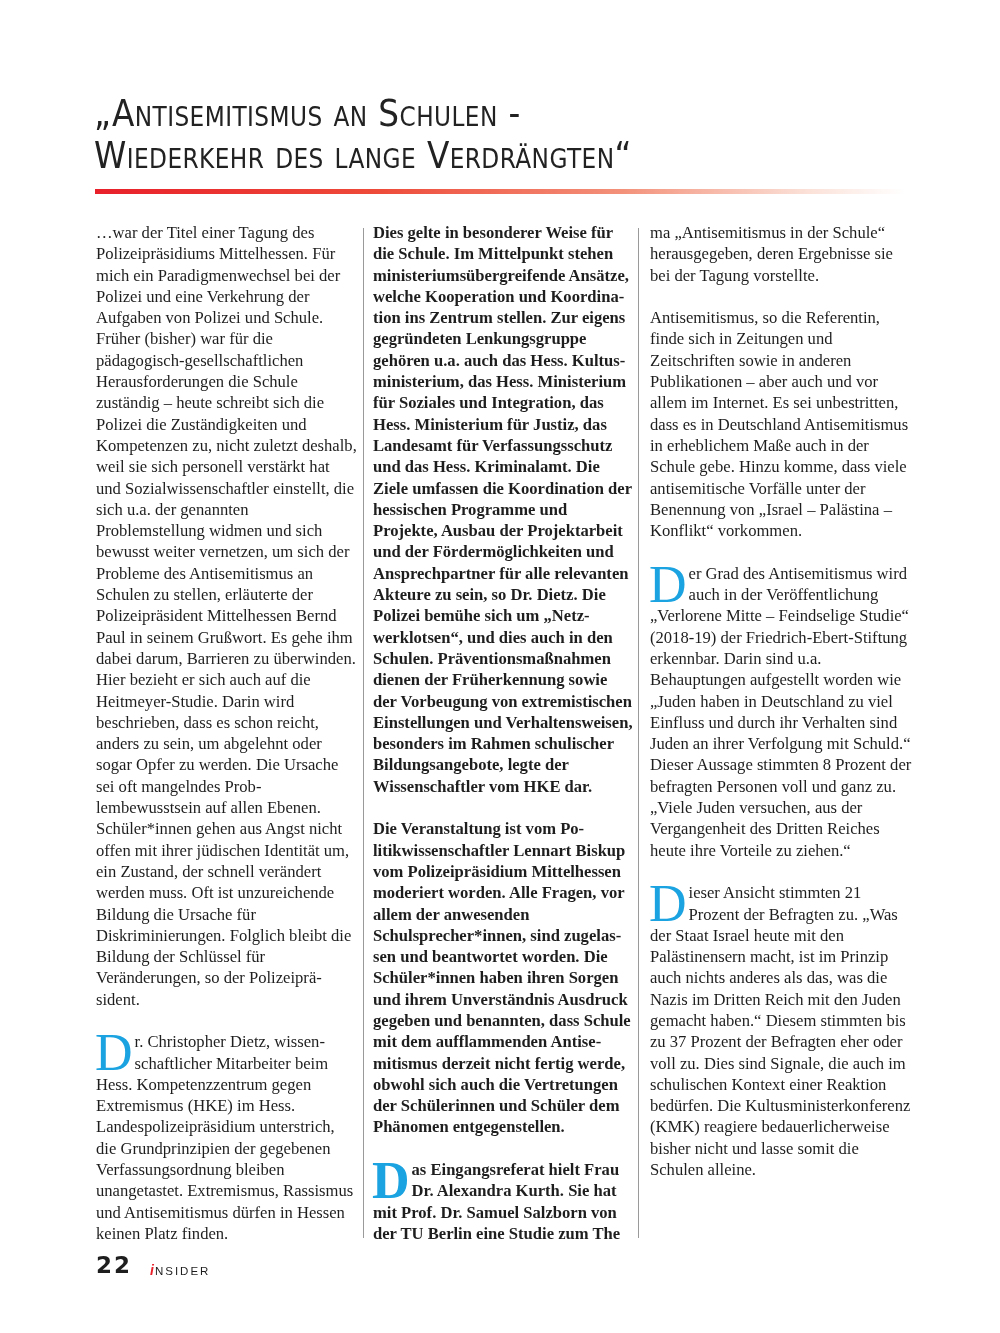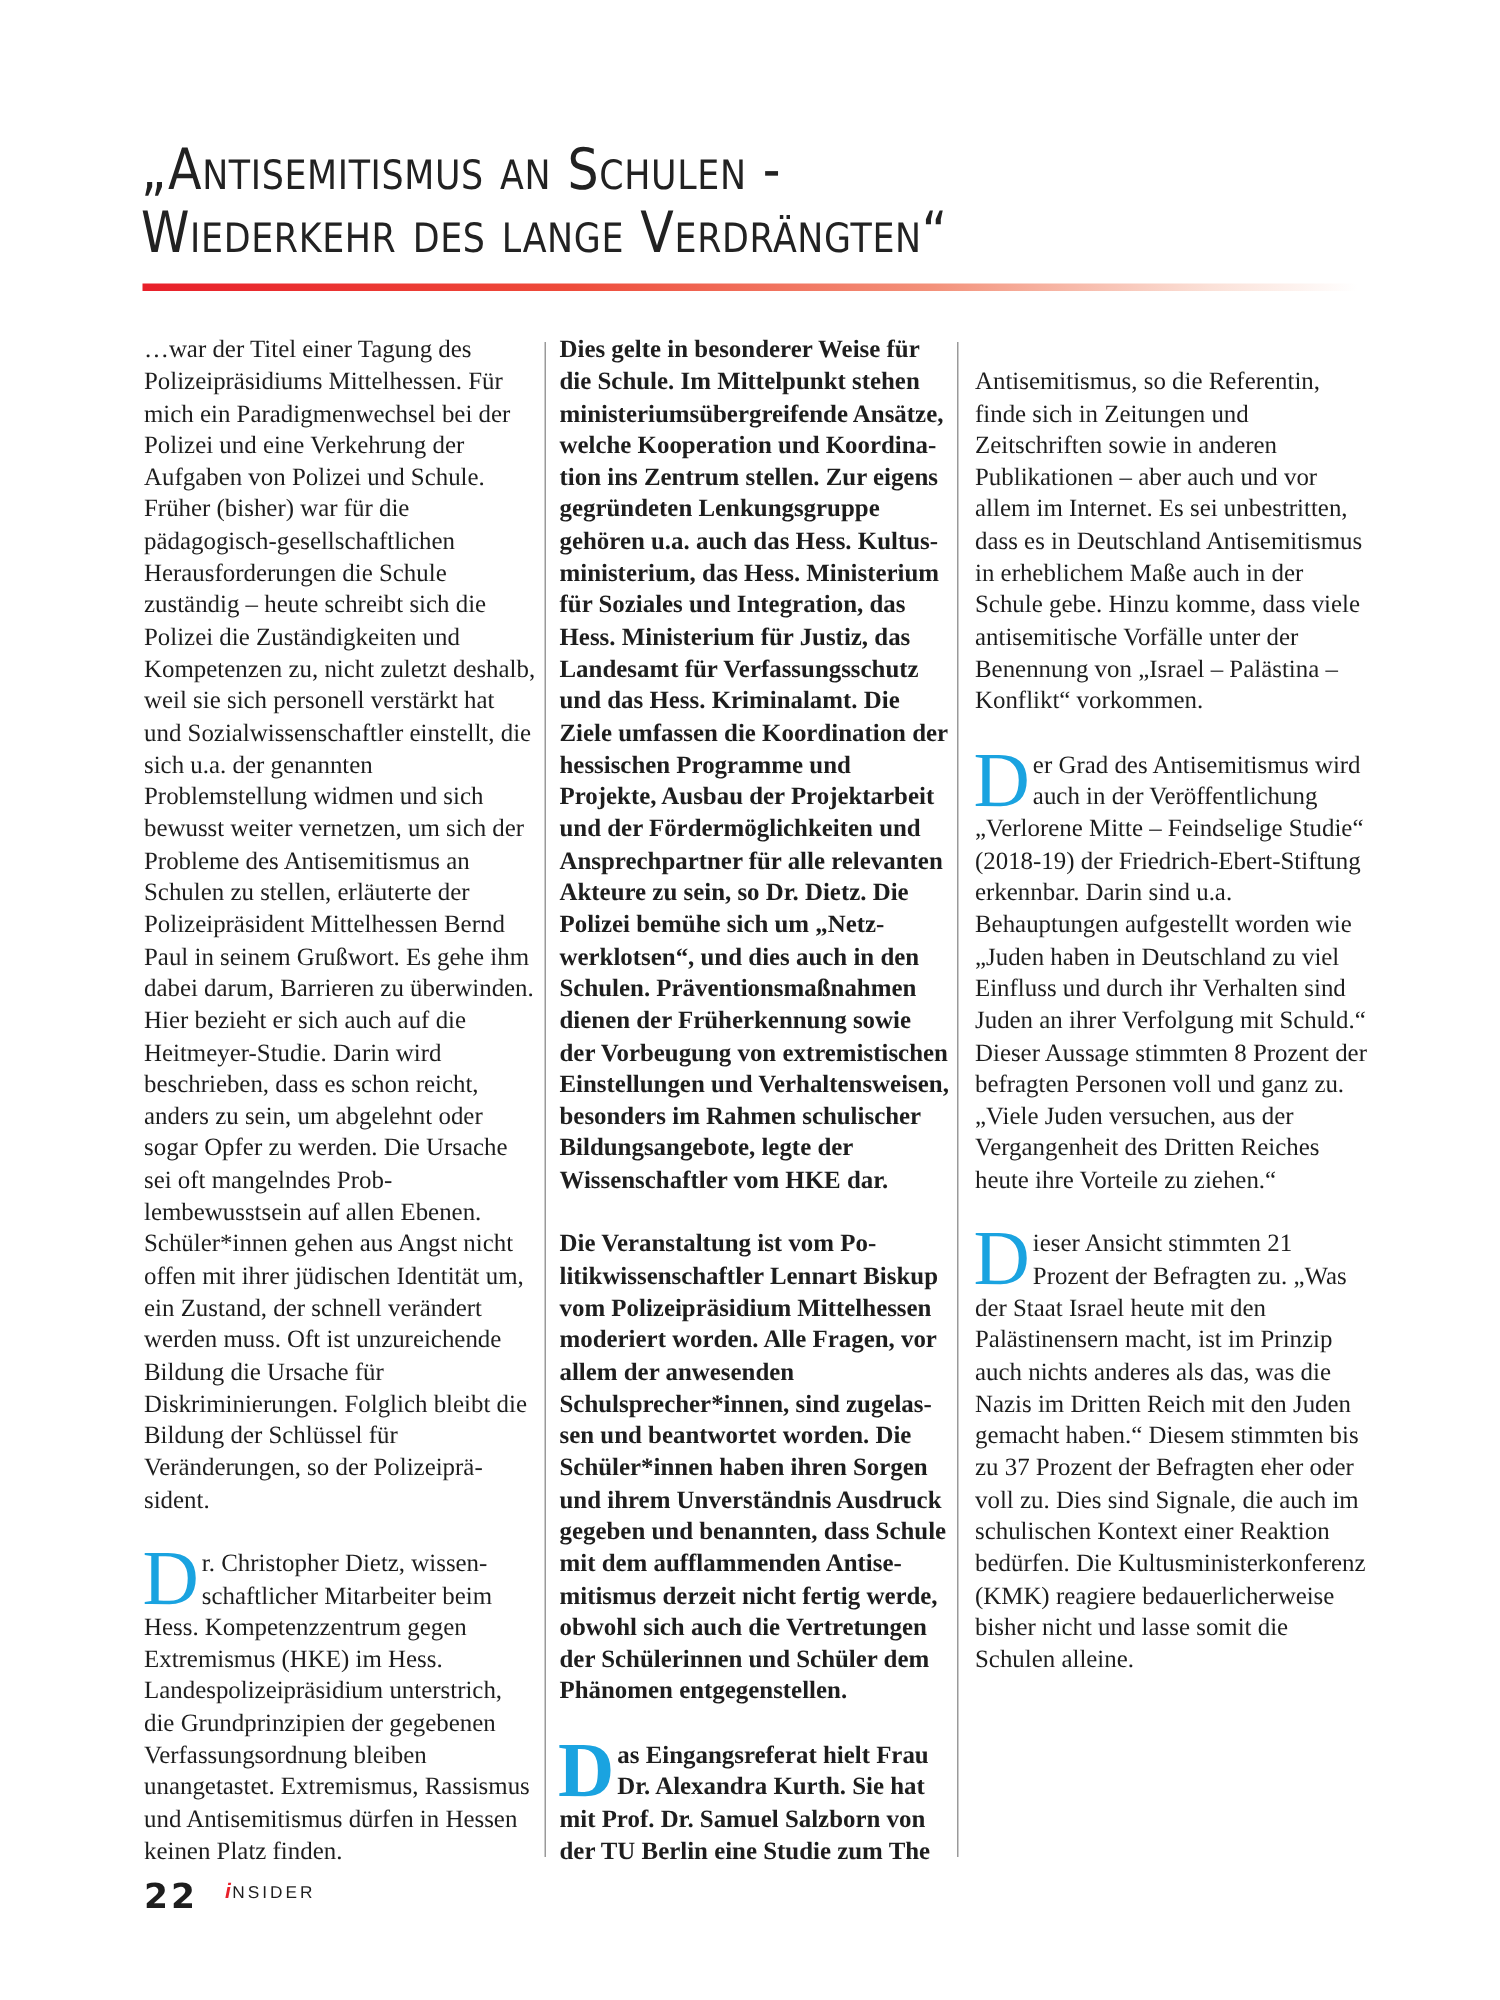--- a/index.html
+++ b/index.html
@@ -74,21 +74,21 @@
       color: #1aa3e0;
       margin: 2px 2px 0 -1px;
       padding: 0;
     }
     .gap { height: 21.3px; }
     .footer {
       position: absolute;
       left: 96px;
       top: 1252px;
       display: flex;
-      align-items: flex-start;
+      align-items: flex-end;
       gap: 18px;
     }
     .page-num {
       font-family: "DejaVu Sans", sans-serif;
       font-weight: bold;
       font-size: 23px;
       letter-spacing: 2px;
       color: #1e1e1e;
     }
     .brand {
@@ -125,20 +125,21 @@
 
 <div class="col col2">
   <p>Dies gelte in besonderer Weise für die Schule. Im Mittelpunkt stehen ministeriumsübergreifende Ansätze, welche Kooperation und Koordina­tion ins Zentrum stellen. Zur eigens gegründeten Lenkungsgruppe gehören u.a. auch das Hess. Kultus­ministerium, das Hess. Ministerium für Soziales und Integration, das Hess. Ministerium für Justiz, das Landesamt für Verfassungsschutz und das Hess. Kriminalamt. Die Ziele umfassen die Koordination der hessischen Programme und Projekte, Ausbau der Projektarbeit und der Fördermöglichkeiten und Ansprechpartner für alle relevanten Akteure zu sein, so Dr. Dietz. Die Polizei bemühe sich um „Netz­werklotsen“, und dies auch in den Schulen. Präventionsmaßnahmen dienen der Früherkennung sowie der Vorbeugung von extremisti­schen Einstellungen und Verhal­tensweisen, besonders im Rahmen schulischer Bildungsangebote, legte der Wissenschaftler vom HKE dar.</p>
   <div class="gap"></div>
   <p>     Die Veranstaltung ist vom Po­litikwissenschaftler Lennart Biskup vom Polizeipräsidium Mittelhes­sen moderiert worden. Alle Fra­gen, vor allem der anwesenden Schulsprecher*innen, sind zugelas­sen und beantwortet worden. Die Schüler*innen haben ihren Sorgen und ihrem Unverständnis Ausdruck gegeben und benannten, dass Schu­le mit dem aufflammenden Antise­mitismus derzeit nicht fertig werde, obwohl sich auch die Vertretungen der Schülerinnen und Schüler dem Phänomen entgegenstellen.</p>
   <div class="gap"></div>
   <p class="dropcap-para"><span class="dc" style="color: rgb(26, 163, 224);">D</span><span>as Eingangsreferat hielt Frau Dr. Alexandra Kurth. Sie hat mit Prof. Dr. Samuel Salzborn von der TU Berlin eine Studie zum The­</span></p>
 </div>
 
 <div class="col col3">
+  <p>ma „Antisemitismus in der Schule“ herausgegeben, deren Ergebnisse sie bei der Tagung vorstellte.</p>
   <div class="gap"></div>
   <p>     Antisemitismus, so die Refe­rentin, finde sich in Zeitungen und Zeitschriften sowie in anderen Publikationen – aber auch und vor allem im Internet. Es sei unbestrit­ten, dass es in Deutschland Antise­mitismus in erheblichem Maße auch in der Schule gebe. Hinzu komme, dass viele antisemitische Vorfälle unter der Benennung von „Israel – Palästina – Konflikt“ vorkommen.</p>
   <div class="gap"></div>
   <p class="dropcap-para"><span class="dc" style="color: rgb(26, 163, 224);">D</span><span>er Grad des Antisemitismus wird auch in der Veröffentli­chung „Verlorene Mitte – Feind­selige Studie“ (2018-19) der Friedrich-Ebert-Stiftung erkennbar. Darin sind u.a. Behauptungen auf­gestellt worden wie „Juden haben in Deutschland zu viel Einfluss und durch ihr Verhalten sind Juden an ihrer Verfolgung mit Schuld.“ Die­ser Aussage stimmten 8 Prozent der befragten Personen voll und ganz zu. „Viele Juden versuchen, aus der Vergangenheit des Dritten Reiches heute ihre Vorteile zu ziehen.“</span></p>
   <div class="gap"></div>
   <p class="dropcap-para"><span class="dc" style="color: rgb(26, 163, 224);">D</span><span>ieser Ansicht stimmten 21 Prozent der Befragten zu. „Was der Staat Israel heute mit den Palästinensern macht, ist im Prinzip auch nichts anderes als das, was die Nazis im Dritten Reich mit den Juden gemacht haben.“ Diesem stimmten bis zu 37 Prozent der Be­fragten eher oder voll zu. Dies sind Signale, die auch im schulischen Kontext einer Reaktion bedür­fen. Die Kultusministerkonferenz (KMK) reagiere bedauerlicherweise bisher nicht und lasse somit die Schulen alleine.</span></p>
 </div>
 
 <div class="footer">
   <span class="page-num">22</span>

